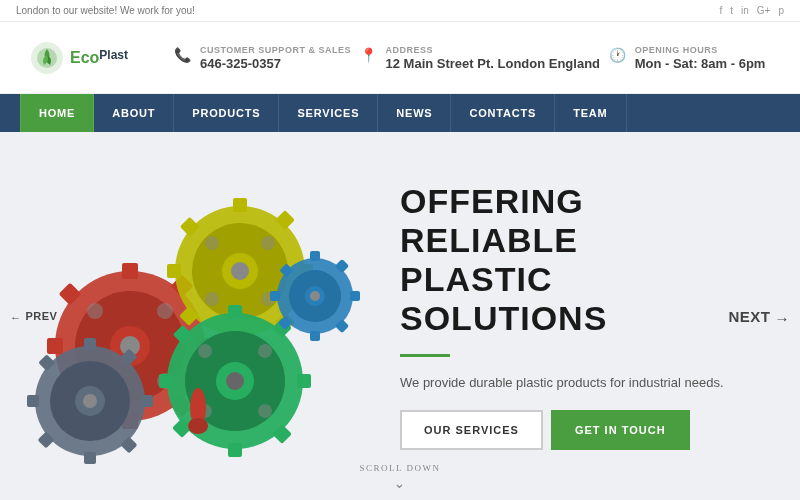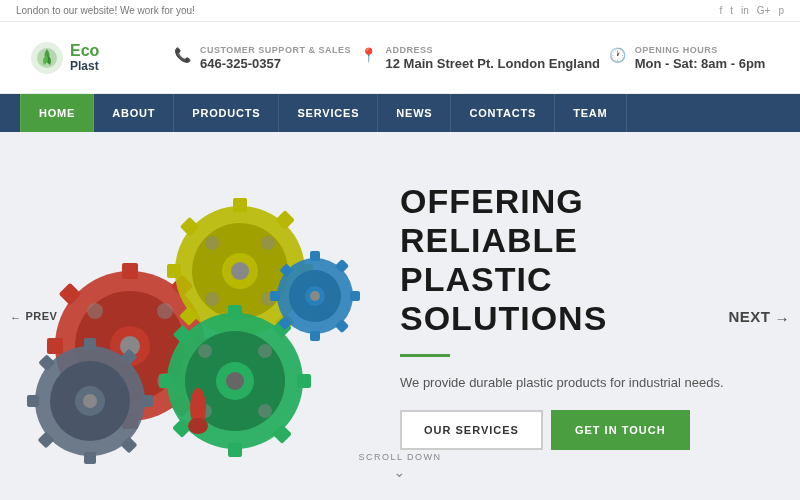--- a/index.html
+++ b/index.html
@@ -32,21 +32,21 @@
     .logo {
       display: flex;
       align-items: center;
       gap: 6px;
       min-width: 120px;
     }
     .logo-icon {
       width: 34px;
       height: 34px;
     }
-    .logo-text { display: flex; flex-direction: column; line-height: 1.1; }
+    .logo-text { display: flex; flex-direction: row; line-height: 1.1; }
     .logo-eco { color: #4a9e3f; font-weight: 700; font-size: 16px; }
     .logo-plast { color: #2c3e50; font-weight: 700; font-size: 12px; }
 
     .header-info {
       display: flex;
       flex: 1;
       justify-content: space-around;
       align-items: center;
       padding-left: 20px;
     }
@@ -186,29 +186,30 @@
       display: flex;
       align-items: center;
       gap: 4px;
       font-weight: 600;
       letter-spacing: 0.5px;
     }
 
     
     .scroll-down {
       position: absolute;
-      bottom: 20px;
+      bottom: 8px;
       left: 50%;
       transform: translateX(-50%);
       text-align: center;
       font-size: 9px;
       color: #888;
       letter-spacing: 1.5px;
       text-transform: uppercase;
       cursor: pointer;
+      font-family: Liberation Serif, serif;
     }
     .scroll-down-arrow {
       display: block;
       text-align: center;
       font-size: 14px;
       color: #888;
       margin-top: 2px;
     }
   </style>
 </head>

